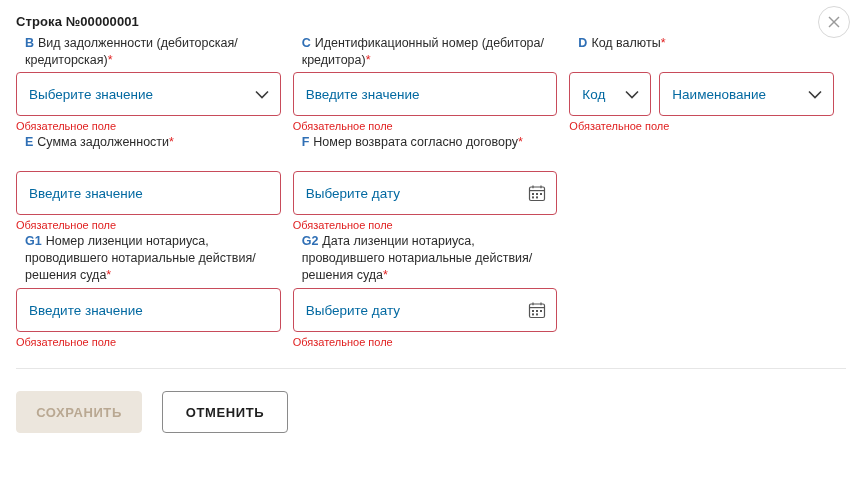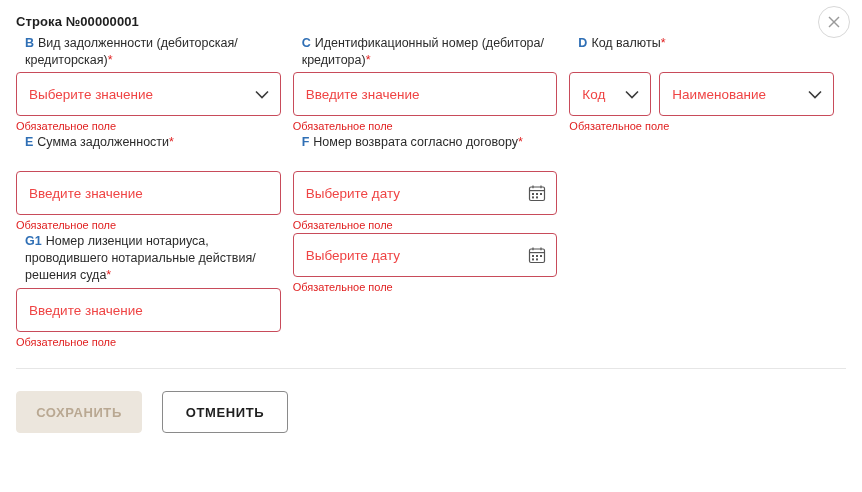--- a/index.html
+++ b/index.html
@@ -85,21 +85,21 @@
     height: 44px;
     border: 1px solid #c84b5a;
     border-radius: 4px;
     background: #ffffff;
     display: flex;
     align-items: center;
     box-sizing: border-box;
   }
   .control .placeholder {
     font-size: 13.5px;
-    color: #ef4444;
+    color: #0369a1;
     padding-left: 12px;
     flex: 1;
     white-space: nowrap;
     overflow: hidden;
   }
   .chev {
     width: 28px;
     display: flex;
     align-items: center;
     justify-content: center;
@@ -282,20 +282,23 @@
         <div class="field-label" style="min-height:52px">
           <span class="letter">G1</span><span>Номер лизенции нотариуса, проводившего нотариальные действия/ решения суда</span><span class="req">*</span>
         </div>
         <div class="control">
           <div class="placeholder">Введите значение</div>
         </div>
         <div class="error-text">Обязательное поле</div>
       </div>
 
       <div class="field col2">
+        <div class="field-label" style="min-height:52px">
+          <span class="letter">G2</span><span>Дата лизенции нотариуса, проводившего нотариальные действия/ решения суда</span><span class="req">*</span>
+        </div>
         <div class="control">
           <div class="placeholder">Выберите дату</div>
           <div class="cal-icon">
             <svg width="18" height="18" viewBox="0 0 18 18">
               <rect x="1.5" y="3" width="15" height="13.5" rx="1.5" fill="none" stroke="#555" stroke-width="1.2"></rect>
               <line x1="1.5" y1="6.6" x2="16.5" y2="6.6" stroke="#555" stroke-width="1.2"></line>
               <line x1="5" y1="1.5" x2="5" y2="4.2" stroke="#555" stroke-width="1.2"></line>
               <line x1="13" y1="1.5" x2="13" y2="4.2" stroke="#555" stroke-width="1.2"></line>
               <rect x="4" y="9" width="2" height="2" fill="#555"></rect>
               <rect x="8" y="9" width="2" height="2" fill="#555"></rect>

